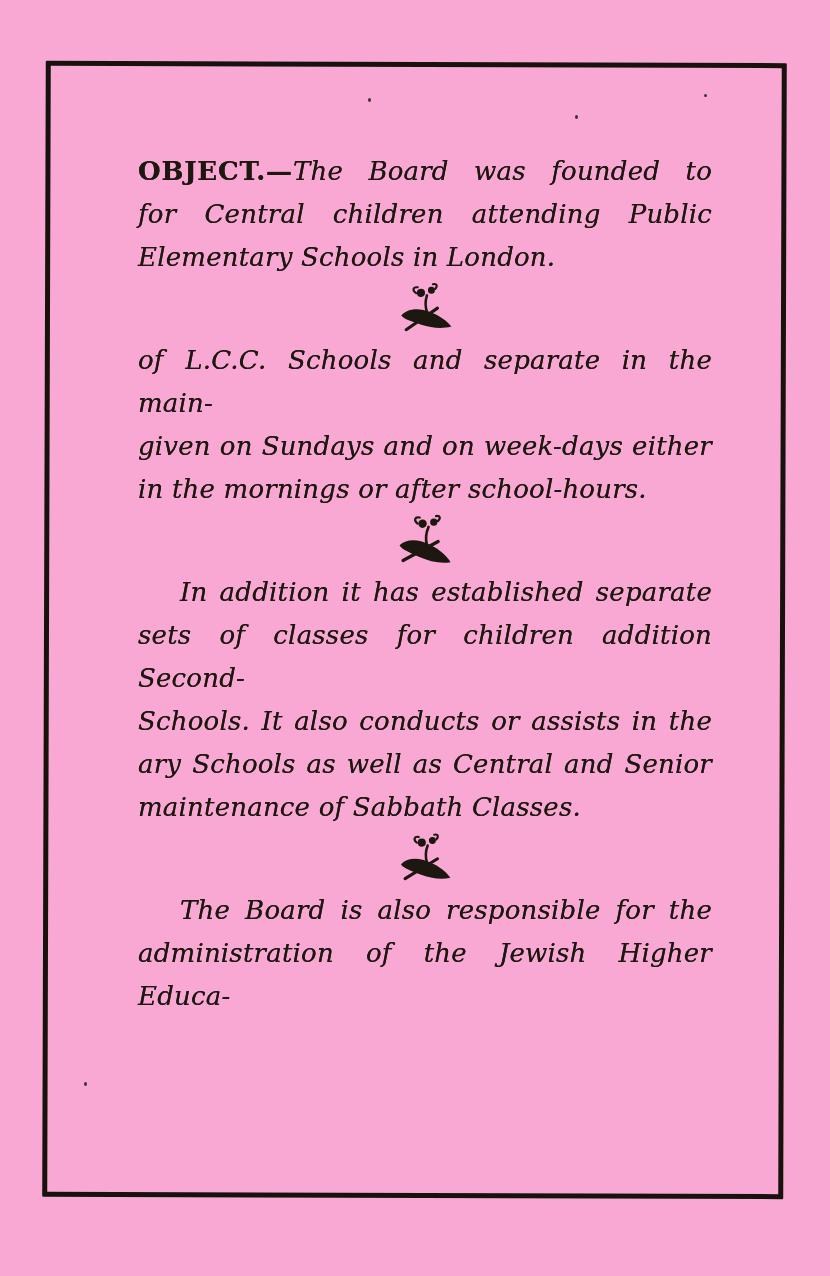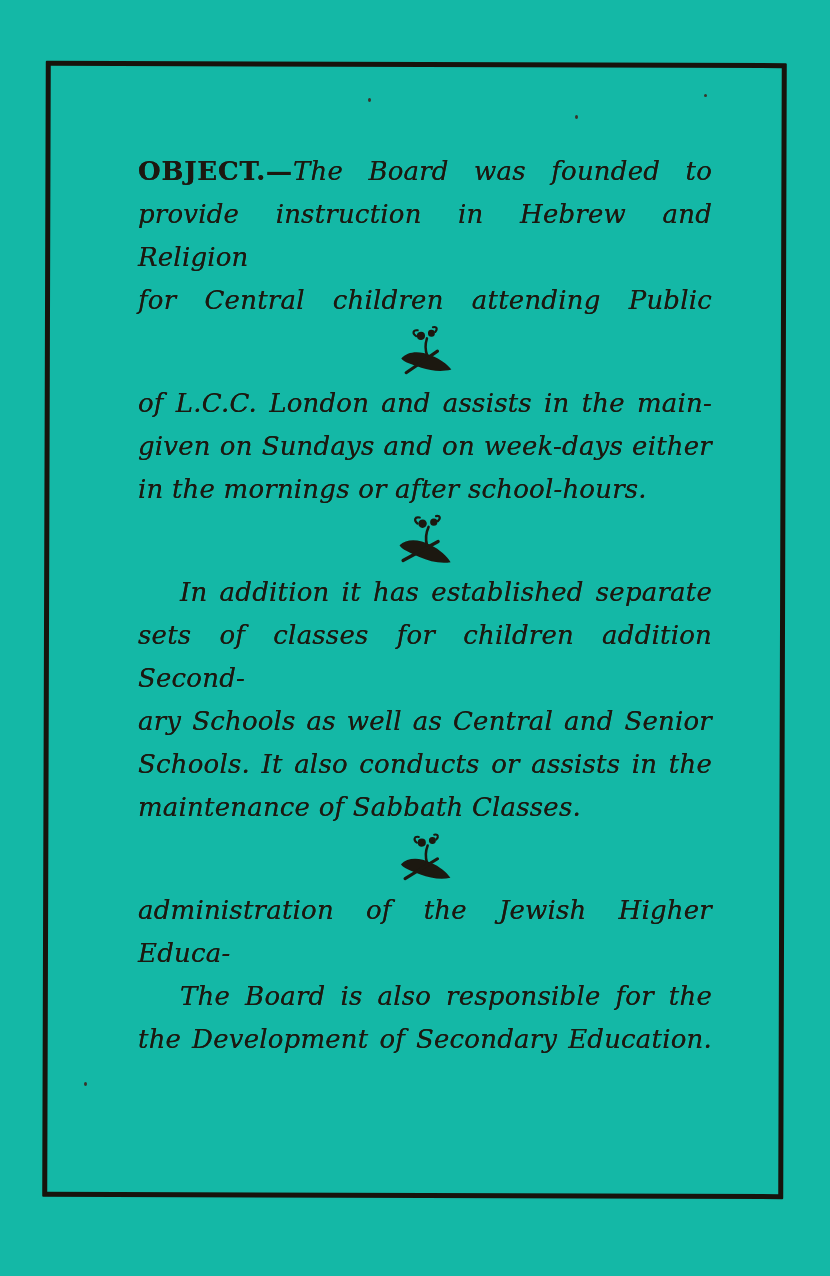--- a/index.html
+++ b/index.html
@@ -5,21 +5,21 @@
   html, body { margin: 0; padding: 0; }
   body {
     width: 830px; height: 1276px;
     background: #ffffff;
     position: relative;
     font-family: "DejaVu Serif", serif;
     overflow: hidden;
   }
   .page {
     position: absolute; inset: 0;
-    background: #14b8a6;
+    background: #f9a8d4;
   }
   
   .frame {
     position: absolute;
     left: 44px; top: 62px;
     width: 741px; height: 1136px;
     box-sizing: border-box;
     border: 5px solid #17130c;
     border-radius: 1px;
     transform: rotate(0.18deg);
@@ -76,42 +76,42 @@
   <span class="speck s1"></span>
   <span class="speck s2"></span>
   <span class="speck s3"></span>
   <span class="speck s4"></span>
 
   <div class="frame"></div>
 
   <div class="text-block" id="text-block">
       <div class="para">
         <div class="line"><span class="lead">OBJECT.—</span>The Board was founded to</div>
-        <div class="line">provide instruction in Hebrew and Religion</div>
         <div class="line">for Central children attending Public</div>
+        <div class="line last">Elementary Schools in London.</div>
       </div>
       <div class="ornament orn-1">
     <svg width="54" height="52" viewBox="0 0 56 52" aria-hidden="true">
       <g fill="#1c1810" stroke="#1c1810" stroke-linecap="round">
 
         <path d="M3 31 C10 24 22 24 34 30 C43 34 50 40 54 46 C44 48 33 46 23 42 C14 38 5 35 3 31 Z" stroke="none"></path>
 
         <path d="M7 46 L41 26" stroke-width="3.2" fill="none"></path>
 
         <path d="M30 30 C28 23 29 17 31 12" stroke-width="2.6" fill="none"></path>
 
         <circle cx="25" cy="9" r="4.2" stroke="none"></circle>
         <circle cx="36" cy="7" r="3.6" stroke="none"></circle>
         <path d="M20 9 C16 6 17 2 22 3" stroke-width="2.2" fill="none"></path>
         <path d="M40 6 C43 3 42 0 38 1" stroke-width="2.2" fill="none"></path>
       </g>
     </svg>
   </div>
       <div class="para">
-        <div class="line">of L.C.C. London and assists in the main-</div>
+        <div class="line">of L.C.C. Schools and separate in the main-</div>
         <div class="line">given on Sundays and on week-days either</div>
         <div class="line last">in the mornings or after school-hours.</div>
       </div>
       <div class="ornament orn-2">
     <svg width="54" height="52" viewBox="0 0 56 52" aria-hidden="true">
       <g fill="#1c1810" stroke="#1c1810" stroke-linecap="round">
 
         <path d="M3 31 C10 24 22 24 34 30 C43 34 50 40 54 46 C44 48 33 46 23 42 C14 38 5 35 3 31 Z" stroke="none"></path>
 
         <path d="M7 46 L41 26" stroke-width="3.2" fill="none"></path>
@@ -121,40 +121,39 @@
         <circle cx="25" cy="9" r="4.2" stroke="none"></circle>
         <circle cx="36" cy="7" r="3.6" stroke="none"></circle>
         <path d="M20 9 C16 6 17 2 22 3" stroke-width="2.2" fill="none"></path>
         <path d="M40 6 C43 3 42 0 38 1" stroke-width="2.2" fill="none"></path>
       </g>
     </svg>
   </div>
       <div class="para">
         <div class="line first-indent">In addition it has established separate</div>
         <div class="line">sets of classes for children addition Second-</div>
+        <div class="line">Schools.  It also conducts or assists in the</div>
         <div class="line">ary Schools as well as Central and Senior</div>
-        <div class="line">Schools.  It also conducts or assists in the</div>
         <div class="line last">maintenance of Sabbath Classes.</div>
       </div>
       <div class="ornament orn-3">
     <svg width="54" height="52" viewBox="0 0 56 52" aria-hidden="true">
       <g fill="#1c1810" stroke="#1c1810" stroke-linecap="round">
 
         <path d="M3 31 C10 24 22 24 34 30 C43 34 50 40 54 46 C44 48 33 46 23 42 C14 38 5 35 3 31 Z" stroke="none"></path>
 
         <path d="M7 46 L41 26" stroke-width="3.2" fill="none"></path>
 
         <path d="M30 30 C28 23 29 17 31 12" stroke-width="2.6" fill="none"></path>
 
         <circle cx="25" cy="9" r="4.2" stroke="none"></circle>
         <circle cx="36" cy="7" r="3.6" stroke="none"></circle>
         <path d="M20 9 C16 6 17 2 22 3" stroke-width="2.2" fill="none"></path>
         <path d="M40 6 C43 3 42 0 38 1" stroke-width="2.2" fill="none"></path>
       </g>
     </svg>
   </div>
       <div class="para">
+        <div class="line first-indent">The Board is also responsible for the</div>
         <div class="line">administration of the Jewish Higher Educa-</div>
-        <div class="line first-indent">The Board is also responsible for the</div>
-        <div class="line">the Development of Secondary Education.</div>
       </div>
     </div>
 </div>
 
 </body></html>

